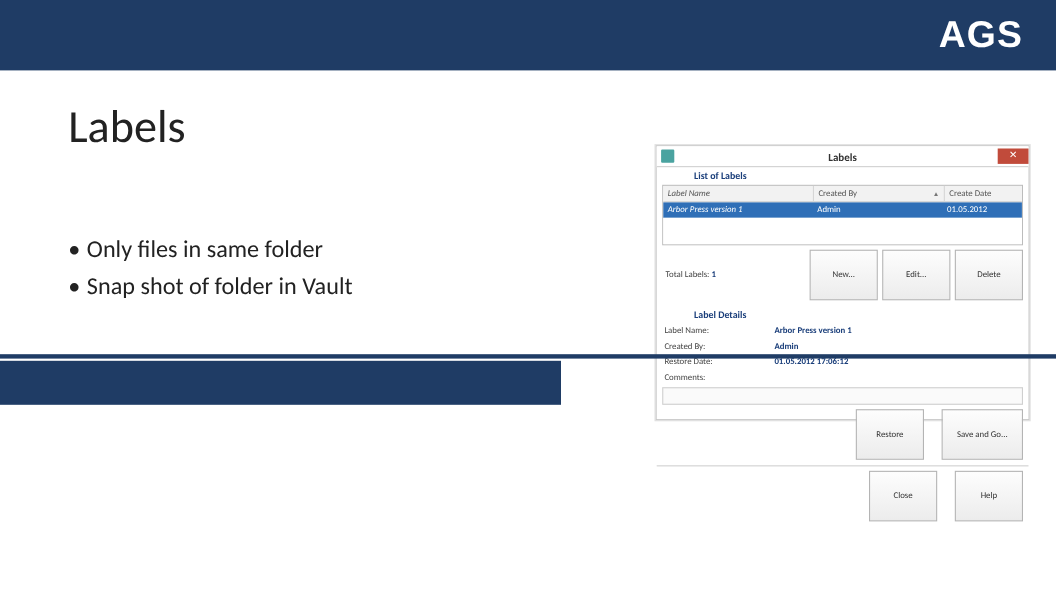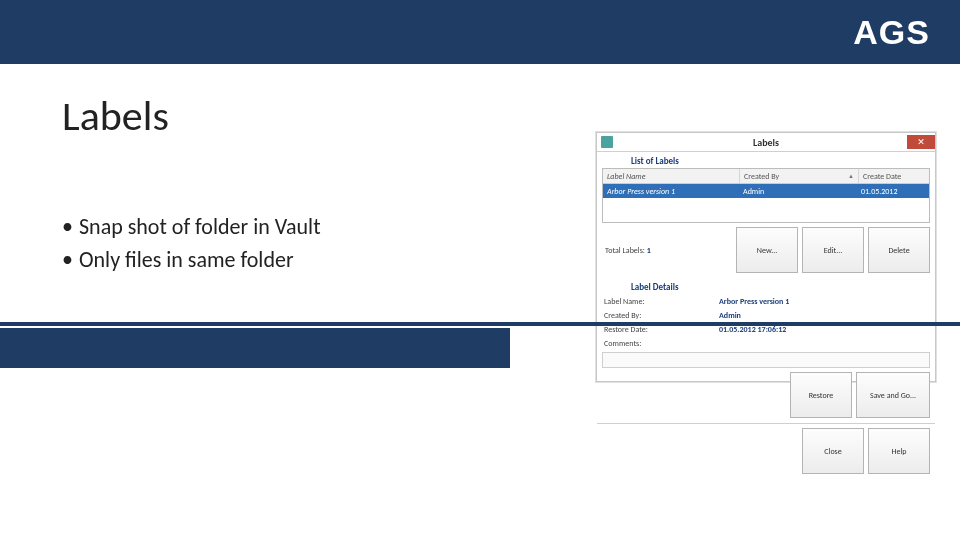--- a/index.html
+++ b/index.html
@@ -183,40 +183,39 @@
     width: 60px;
   }
 
   .details {
     margin: 0 5px;
     font-size: 8px;
   }
   .details .drow {
     display: flex;
     padding: 2px 2px;
-    gap: 15px;
   }
   .details .dlab {
     width: 100px;
     color: #444;
   }
   .details .dval {
     color: #1a3e7a;
     font-weight: 600;
   }
   .comments-box {
     margin: 2px 5px 0 5px;
     border: 1px solid #cfcfcf;
     height: 14px;
     background: #fafafa;
   }
   .footer-row {
     display: flex;
     justify-content: flex-end;
-    gap: 4px;
+    gap: 16px;
     padding: 4px 5px 2px 5px;
   }
   .footer-row2 {
     border-top: 1px solid #d0d0d0;
     margin-top: 3px;
     padding-top: 4px;
   }
 </style>
 </head>
 <body>
@@ -224,24 +223,24 @@
 <div class="slide">
 
   <div class="header-bar">
     <span>AGS</span>
   </div>
 
   <div class="title">Labels</div>
 
   <div class="bullets">
     <div class="row">
+      <span class="dot">•</span><span>Only files in same folder</span>
+    </div>
+    <div class="row">
       <span class="dot">•</span><span>Snap shot of folder in Vault</span>
-    </div>
-    <div class="row">
-      <span class="dot">•</span><span>Only files in same folder</span>
     </div>
   </div>
 
   <div class="panel">
     <div class="win-titlebar">
       <div class="win-icon"></div>
       <div class="win-title">Labels</div>
       <div class="win-close">
         <span>✕</span>
       </div>

